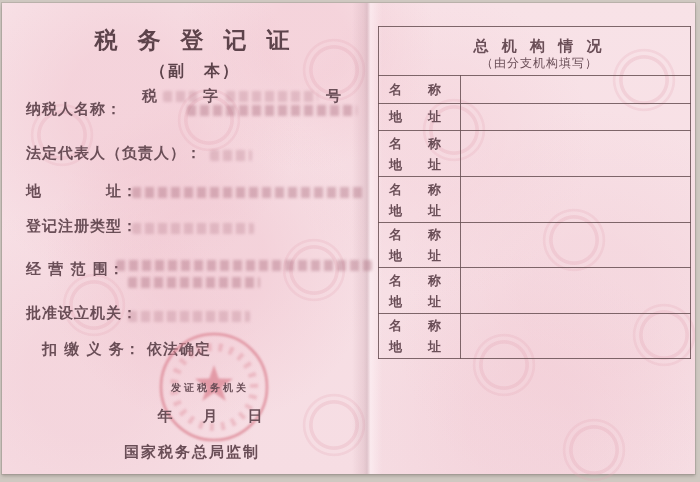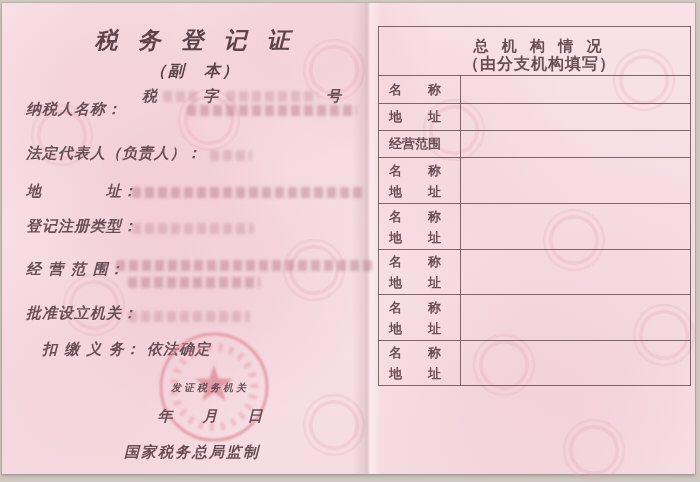--- a/index.html
+++ b/index.html
@@ -25,21 +25,21 @@
   
   .fold{
     position:absolute;left:350px;top:0;width:30px;height:471px;
     background:linear-gradient(90deg,transparent 0,rgba(160,110,125,.14) 38%,rgba(120,80,95,.18) 50%,rgba(255,245,248,.55) 62%,transparent 100%);
   }
   
   .wm{position:absolute;border-radius:50%;
       background:radial-gradient(circle, transparent 46%, rgba(228,165,180,.38) 48% 54%, transparent 56%, transparent 62%, rgba(228,165,180,.30) 64% 68%, transparent 70%);
       width:64px;height:64px;opacity:.75;}
   
-  .ink{color:#6a4e57;font-style:italic;}
+  .ink{color:#6a4e57;}
   .abs{position:absolute;white-space:nowrap;}
   
   .title{left:88px;top:22px;width:210px;text-align:center;font-size:23px;font-weight:bold;letter-spacing:6px;color:#5d434b;}
   .subtitle{left:88px;top:58px;width:210px;text-align:center;font-size:16px;font-weight:bold;letter-spacing:2px;color:#5d434b;}
   .serial{left:140px;top:84px;width:210px;height:18px;font-size:15px;font-weight:600;display:flex;align-items:center;}
   .field{font-size:15px;font-weight:600;letter-spacing:1px;}
   .issuer{left:128px;top:378px;width:160px;text-align:center;font-size:10px;font-weight:600;letter-spacing:3px;}
   .dateline{left:128px;top:404px;width:160px;text-align:center;font-size:15px;font-weight:600;}
   .footerline{left:100px;top:440px;width:180px;text-align:center;font-size:15px;font-weight:600;letter-spacing:2px;}
   
@@ -56,21 +56,21 @@
     position:absolute;left:376px;top:23px;width:312px;
     border-collapse:collapse;table-layout:fixed;
   }
   table.rt td{
     border:1px solid rgba(104,80,84,.85);
     font-size:13px;color:#6a4e57;font-weight:600;
     padding:0 0 0 10px;vertical-align:middle;
   }
   td.hd{text-align:center;padding:0;}
   .hd-t{font-size:15px;font-weight:bold;letter-spacing:4px;line-height:20px;margin-top:5px;}
-  .hd-s{font-size:16px;font-weight:700;letter-spacing:1px;line-height:15px;}
+  .hd-s{font-size:12px;font-weight:400;letter-spacing:1px;line-height:15px;}
   .hd2-wrap{text-align:left;padding-left:100px;}
   td.val{padding:0;}
   .blk-line{line-height:21px;}
 </style>
 </head>
 <body>
 
 <div class="paper">
 
   <div class="wm" style="left:28px;top:100px;"></div>
@@ -149,24 +149,20 @@
       </td>
     </tr>
     <tr style="height:28px;">
       <td>名　　称</td>
       <td class="val"></td>
     </tr>
     <tr style="height:27px;">
       <td>地　　址</td>
       <td class="val"></td>
     </tr>
-    <tr style="height:27px;">
-      <td>经营范围</td>
-      <td class="val"></td>
-    </tr>
 
     <tr style="height:46px;">
       <td>
         <div class="blk-line">名　　称</div>
         <div class="blk-line">地　　址</div>
       </td>
       <td class="val"></td>
     </tr>
     <tr style="height:46px;">
       <td>

